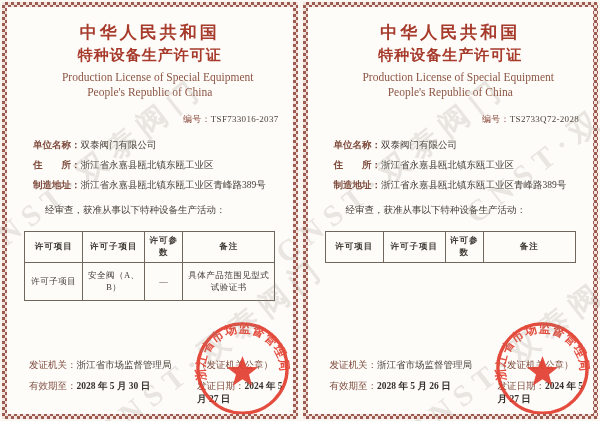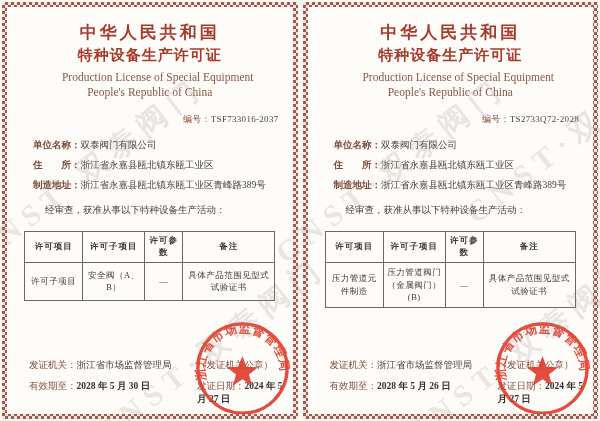--- a/index.html
+++ b/index.html
@@ -178,26 +178,20 @@
             <col style="width:38px">
             <col style="width:92px">
           </colgroup>
         <tbody>
             <tr>
           <th>许可项目</th>
           <th>许可子项目</th>
           <th>许可参数</th>
           <th>备注</th>
         </tr>
-        <tr>
-          <td>压力管道元件制造</td>
-          <td>压力管道阀门（金属阀门）(B)</td>
-          <td>—</td>
-          <td>具体产品范围见型式试验证书</td>
-        </tr>
       </tbody>
         </table>
 
       <div class="footer">
         <div class="frow">
           <div class="fleft">
             <span class="lbl">发证机关：</span><span>浙江省市场监督管理局</span>
           </div>
           <div>
             <span class="lbl">（发证机关公章）</span>

